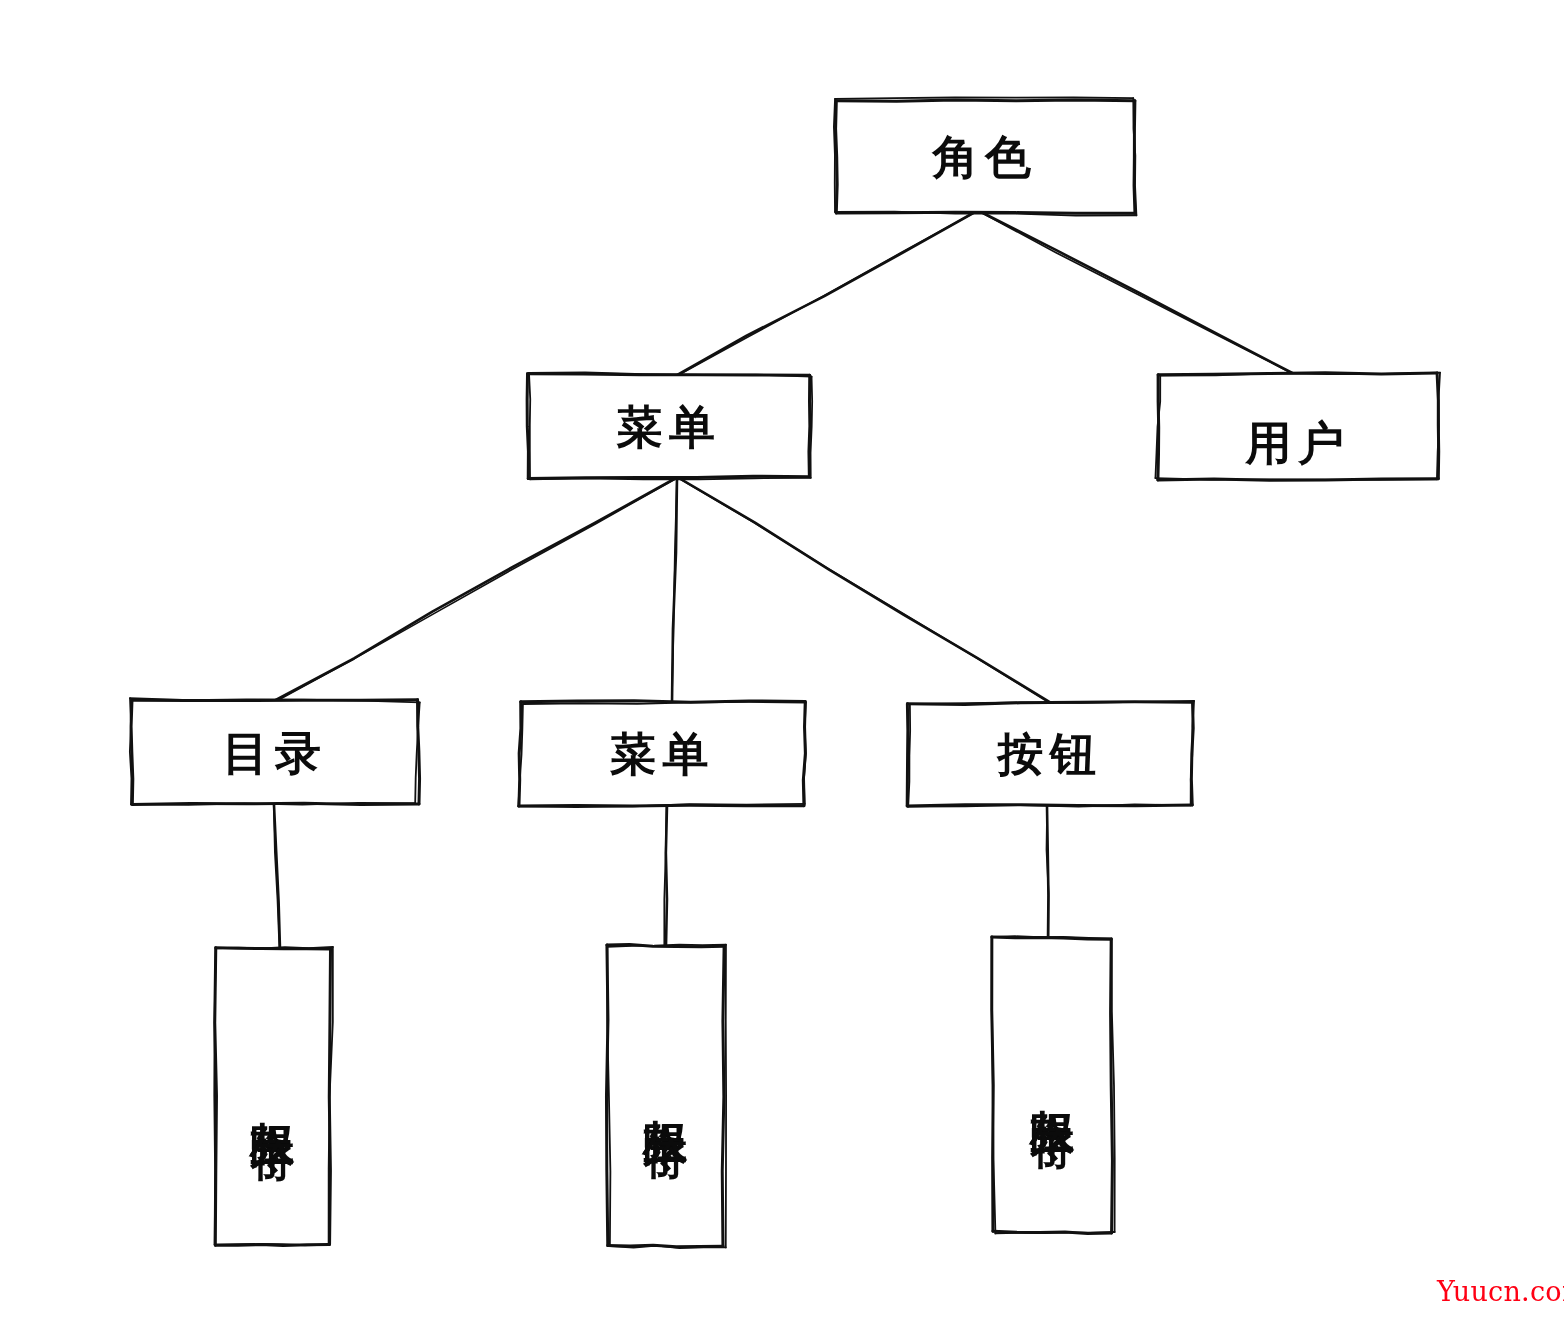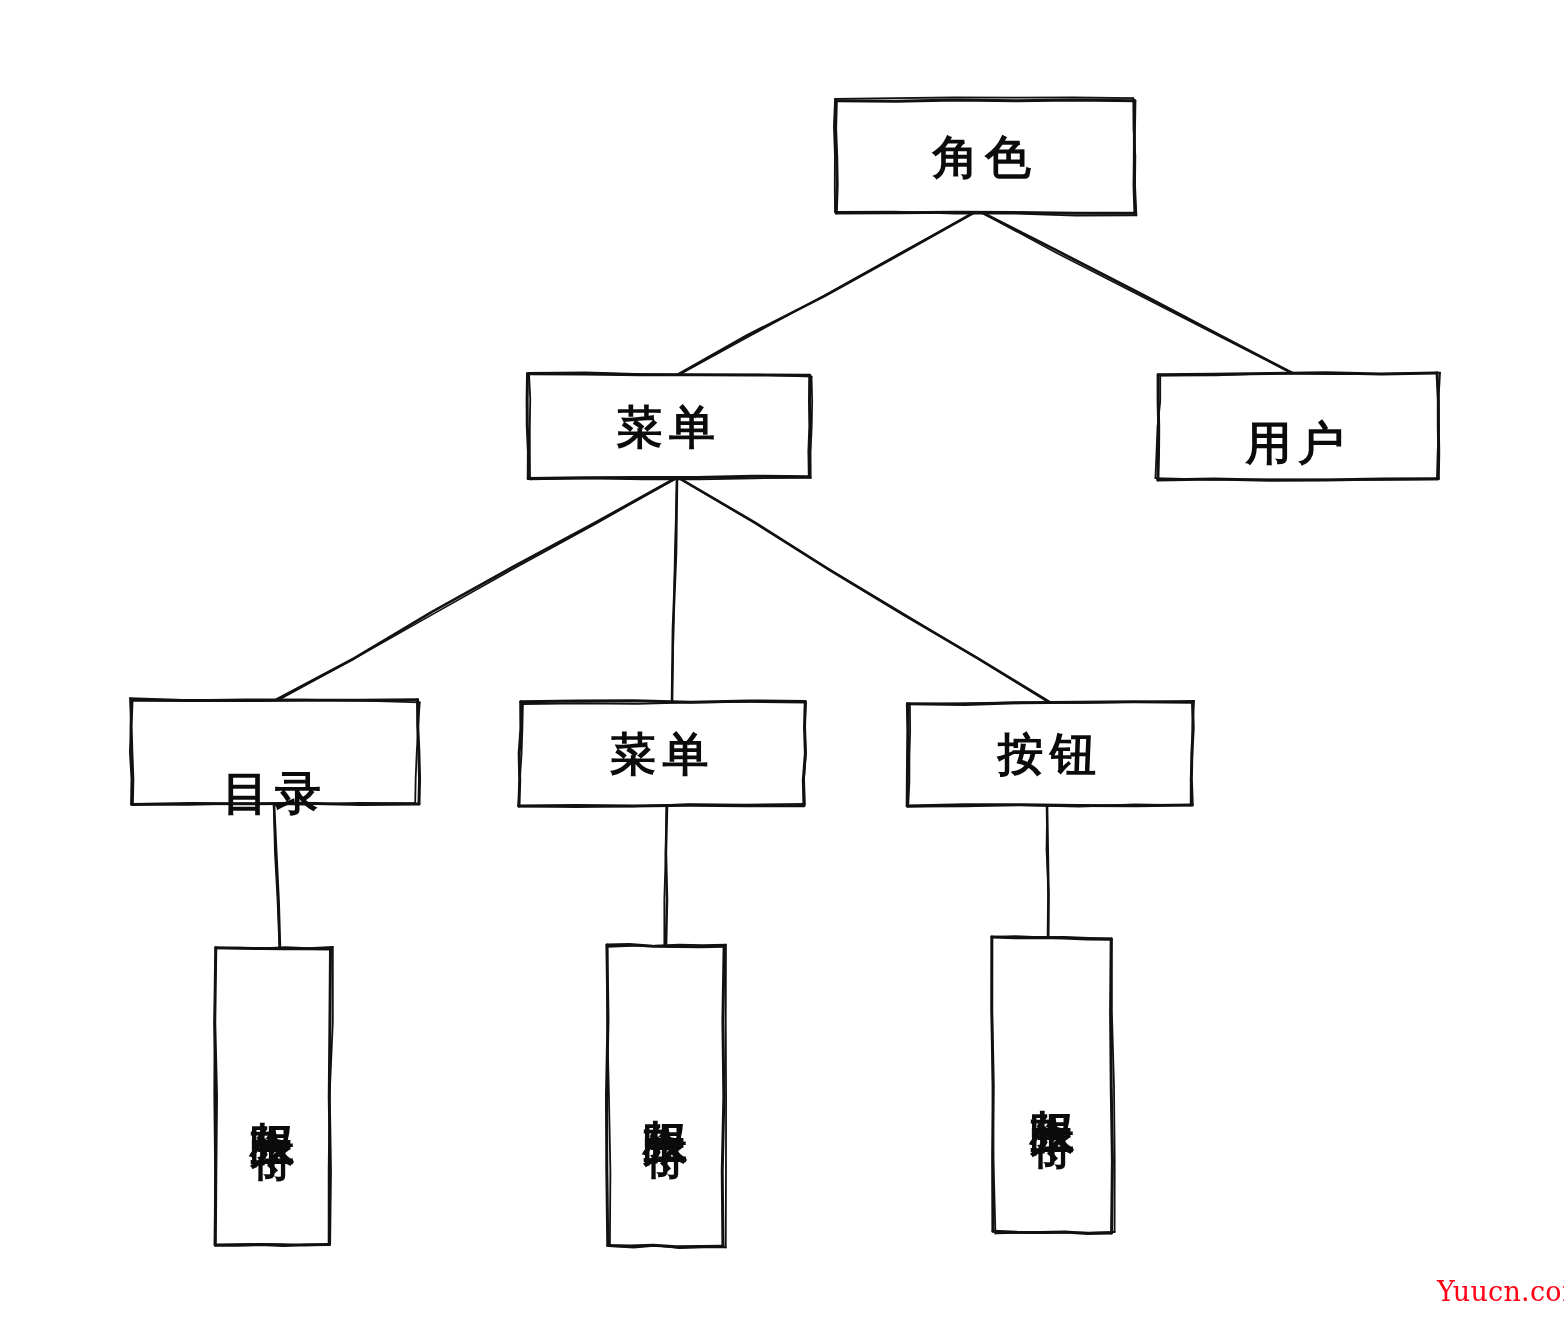--- a/index.html
+++ b/index.html
@@ -190,21 +190,21 @@
         <path d="M 1114.60 1232.00 L 1090.12 1232.58 L 1066.95 1232.45 L 1043.23 1233.01 L 1020.09 1232.84 L 995.41 1233.38" fill="none" stroke="#111111" stroke-width="1.8" stroke-linecap="round" stroke-linejoin="round"></path>
         <path d="M 995.41 1233.38 L 993.47 1160.19 L 992.67 1085.21 L 992.03 1011.37 L 992.04 936.84" fill="none" stroke="#111111" stroke-width="1.8" stroke-linecap="round" stroke-linejoin="round"></path>
       </g>
     </g>
 </svg>
 
 <div id="label-layer">
     <div class="node-label horizontal" style="left: 985px; top: 157px;">角色</div>
     <div class="node-label horizontal" style="left: 669px; top: 426.5px;">菜单</div>
     <div class="node-label horizontal" style="left: 1298px; top: 426.5px; margin-top: 16px;">用户</div>
-    <div class="node-label horizontal" style="left: 275px; top: 752.5px; margin-top: 40px;">目录</div>
+    <div class="node-label horizontal" style="left: 275px; top: 752.5px;">目录</div>
     <div class="node-label horizontal" style="left: 662.5px; top: 753.5px;">菜单</div>
     <div class="node-label horizontal" style="left: 1050px; top: 754px; text-align: right;">按钮</div>
     <div class="node-label vertical" style="left: 272.5px; top: 1096.5px;">权限字符</div>
     <div class="node-label vertical" style="left: 665.5px; top: 1095px;">权限字符</div>
     <div class="node-label vertical" style="left: 1052.5px; top: 1085px;">权限字符</div>
   </div>
 
 <div class="watermark" style="left: 1437px; top: 1276px; color: rgb(255, 0, 20);">Yuucn.com</div>
 
 </body></html>

